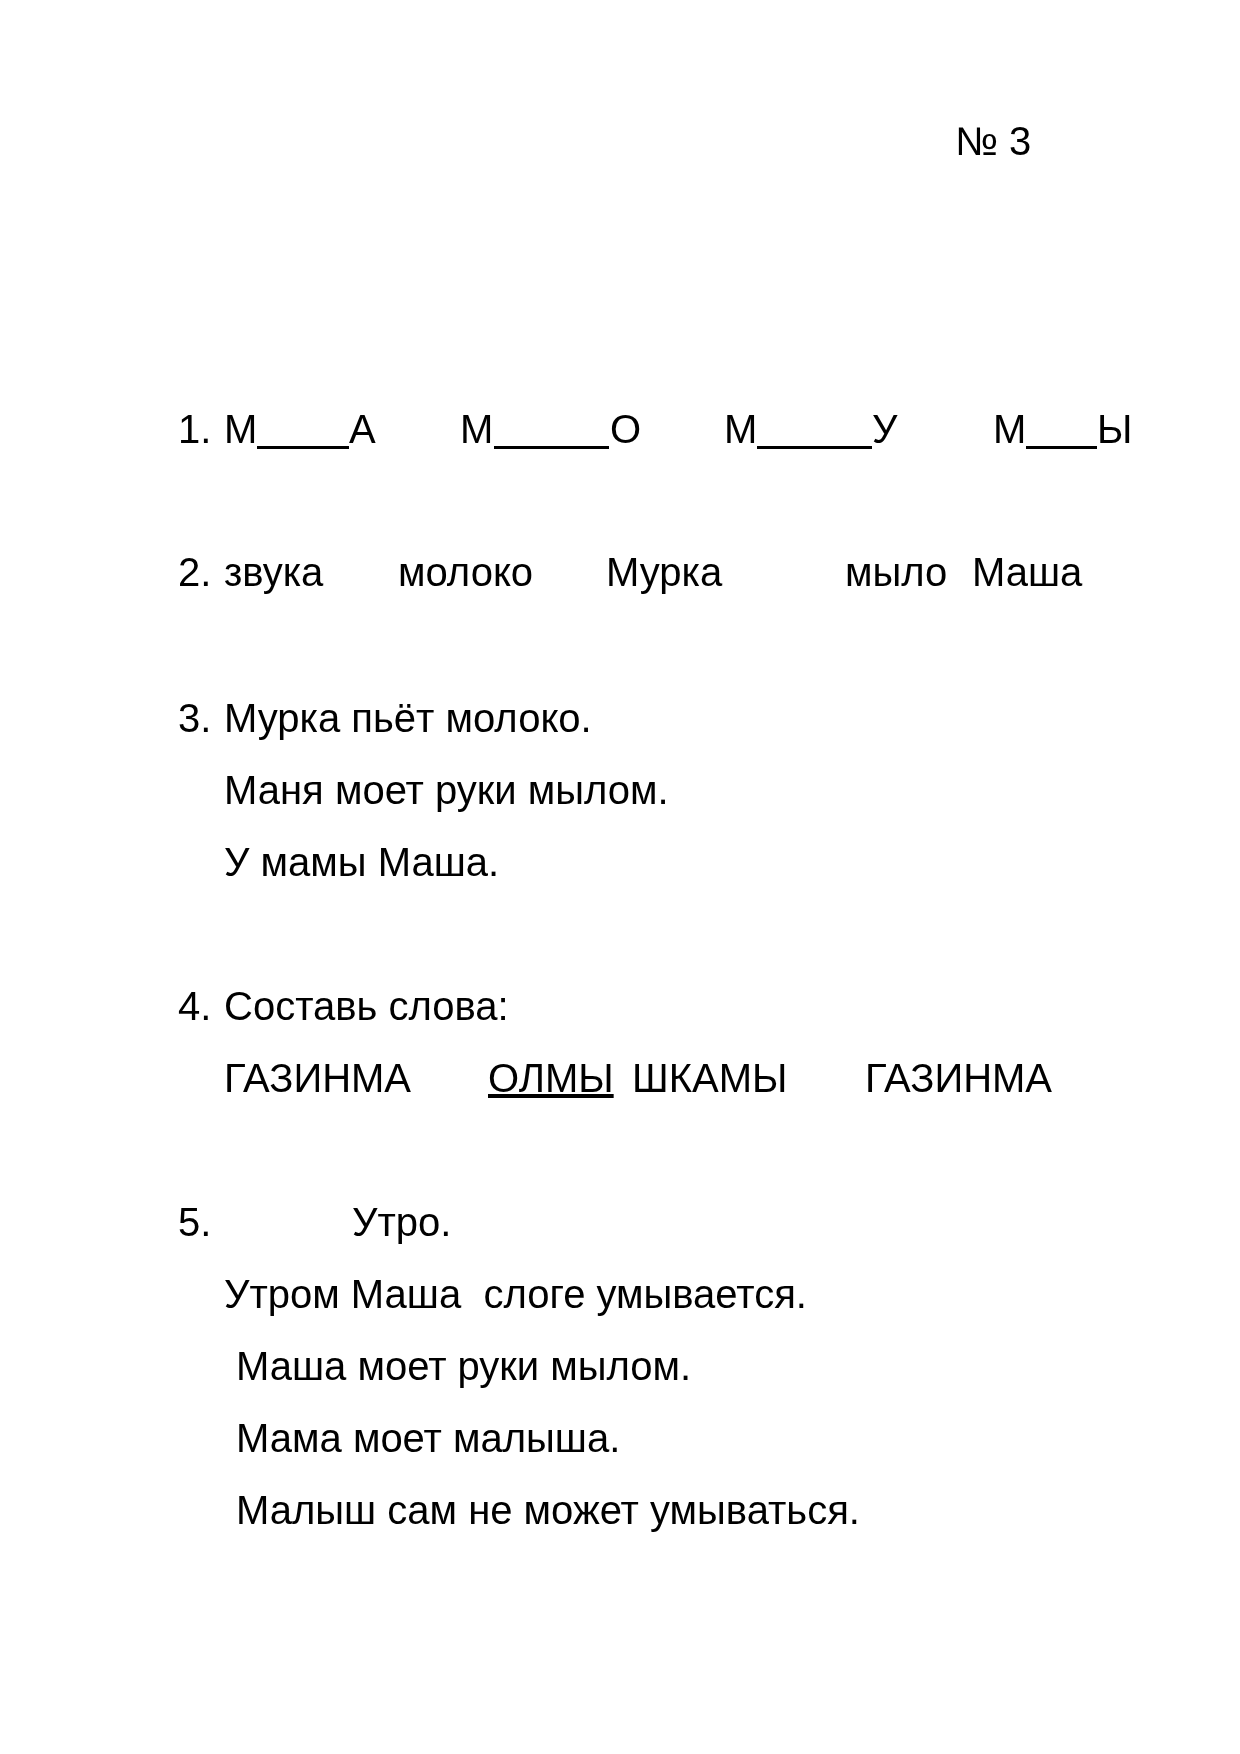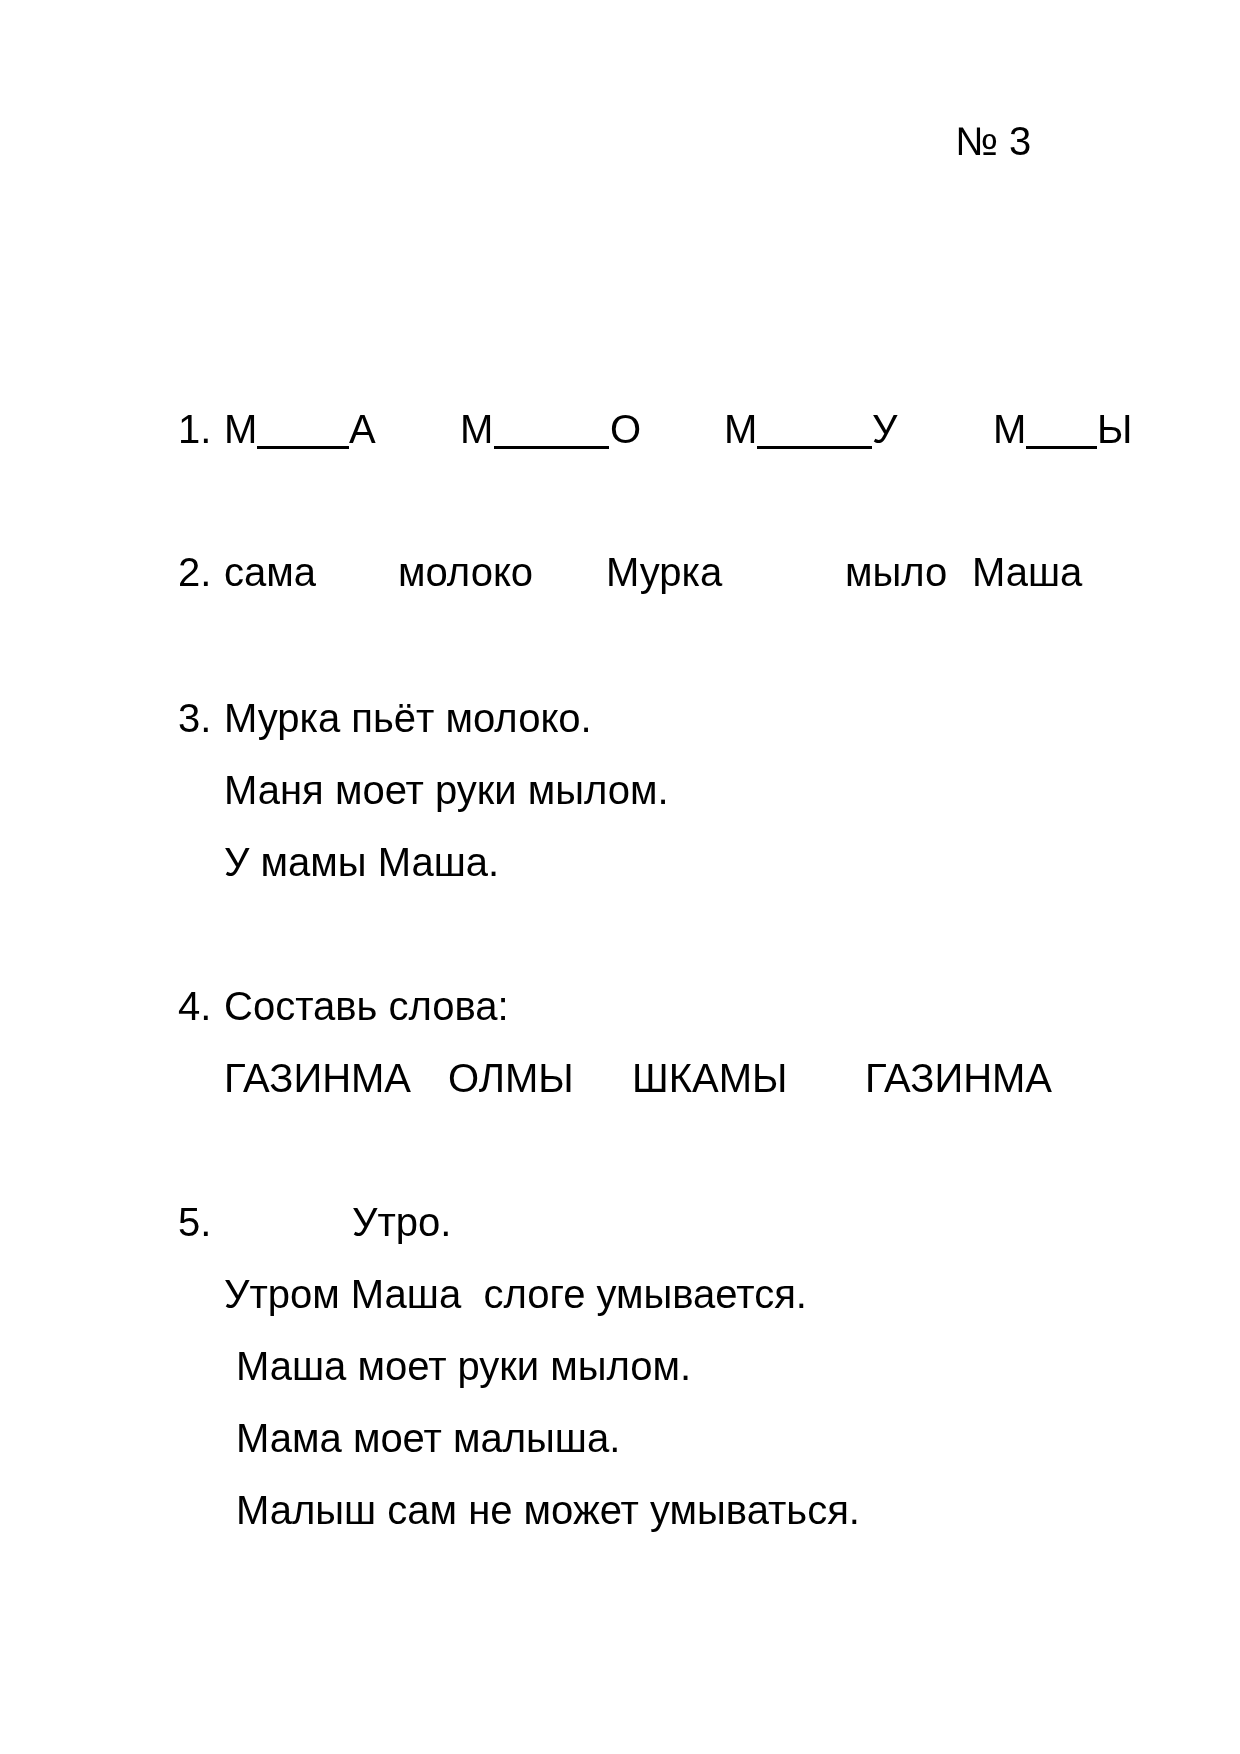--- a/index.html
+++ b/index.html
@@ -43,39 +43,39 @@
     <div class="blank" style="left:757px; top:446px; width:115px;"></div>
     <div class="t" style="left:872px; top:409px;">У</div>
 
     <div class="t" style="left:993px; top:409px;">М</div>
     <div class="blank" style="left:1026px; top:446px; width:71px;"></div>
     <div class="t" style="left:1097px; top:409px;">Ы</div>
   </div>
 
   <div>
     <div class="t" style="left:178px; top:552px;">2.</div>
-    <div class="t" style="left:224px; top:552px;">сама</div>
+    <div class="t" style="left:224px; top:552px;">звука</div>
     <div class="t" style="left:398px; top:552px;">молоко</div>
     <div class="t" style="left:606px; top:552px;">Мурка</div>
     <div class="t" style="left:809px; top:552px;margin-left:36px;">мыло</div>
     <div class="t" style="left:972px; top:552px;">Маша</div>
   </div>
 
   <div>
     <div class="t" style="left:178px; top:698px;">3.</div>
     <div class="t" style="left:224px; top:698px;">Мурка пьёт молоко.</div>
     <div class="t" style="left:224px; top:770px;">Маня моет руки мылом.</div>
     <div class="t" style="left:224px; top:842px;">У мамы Маша.</div>
   </div>
 
   <div>
     <div class="t" style="left:178px; top:986px;">4.</div>
     <div class="t" style="left:224px; top:986px;">Составь слова:</div>
     <div class="t" style="left:224px; top:1058px;">ГАЗИНМА</div>
-    <div class="t" style="left:448px; top:1058px;">ОЛМЫ</div>
+    <div class="t" style="left:488px; top:1058px;text-decoration:underline;">ОЛМЫ</div>
     <div class="t" style="left:632px; top:1058px;">ШКАМЫ</div>
     <div class="t" style="left:865px; top:1058px;">ГАЗИНМА</div>
   </div>
 
   <div>
     <div class="t" style="left:178px; top:1202px;">5.</div>
     <div class="t" style="left:352px; top:1202px;">Утро.</div>
     <div class="t" style="left:224px; top:1274px;">Утром Маша  слоге умывается.</div>
     <div class="t" style="left:236px; top:1346px;">Маша моет руки мылом.</div>
     <div class="t" style="left:236px; top:1418px;">Мама моет малыша.</div>

